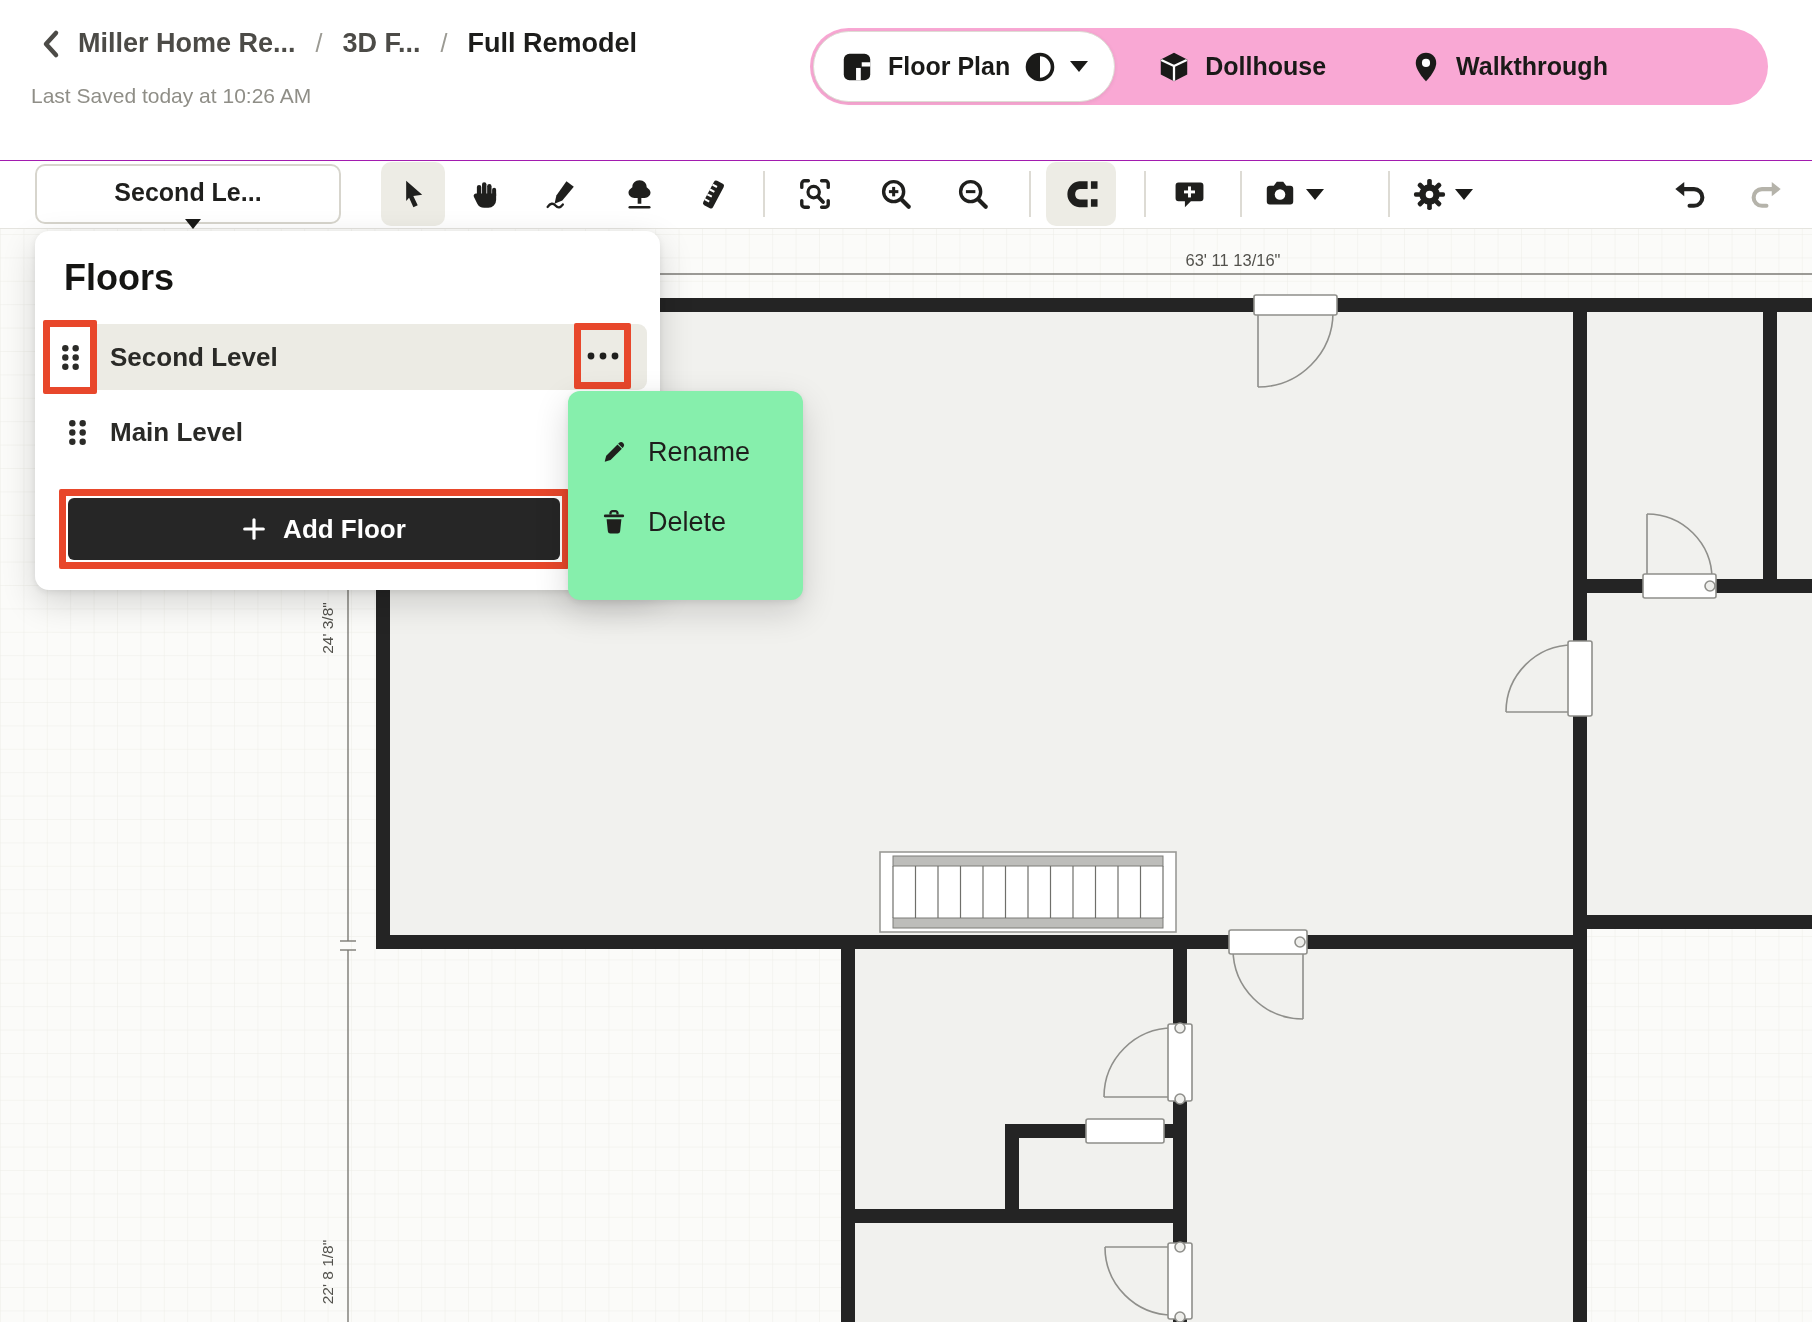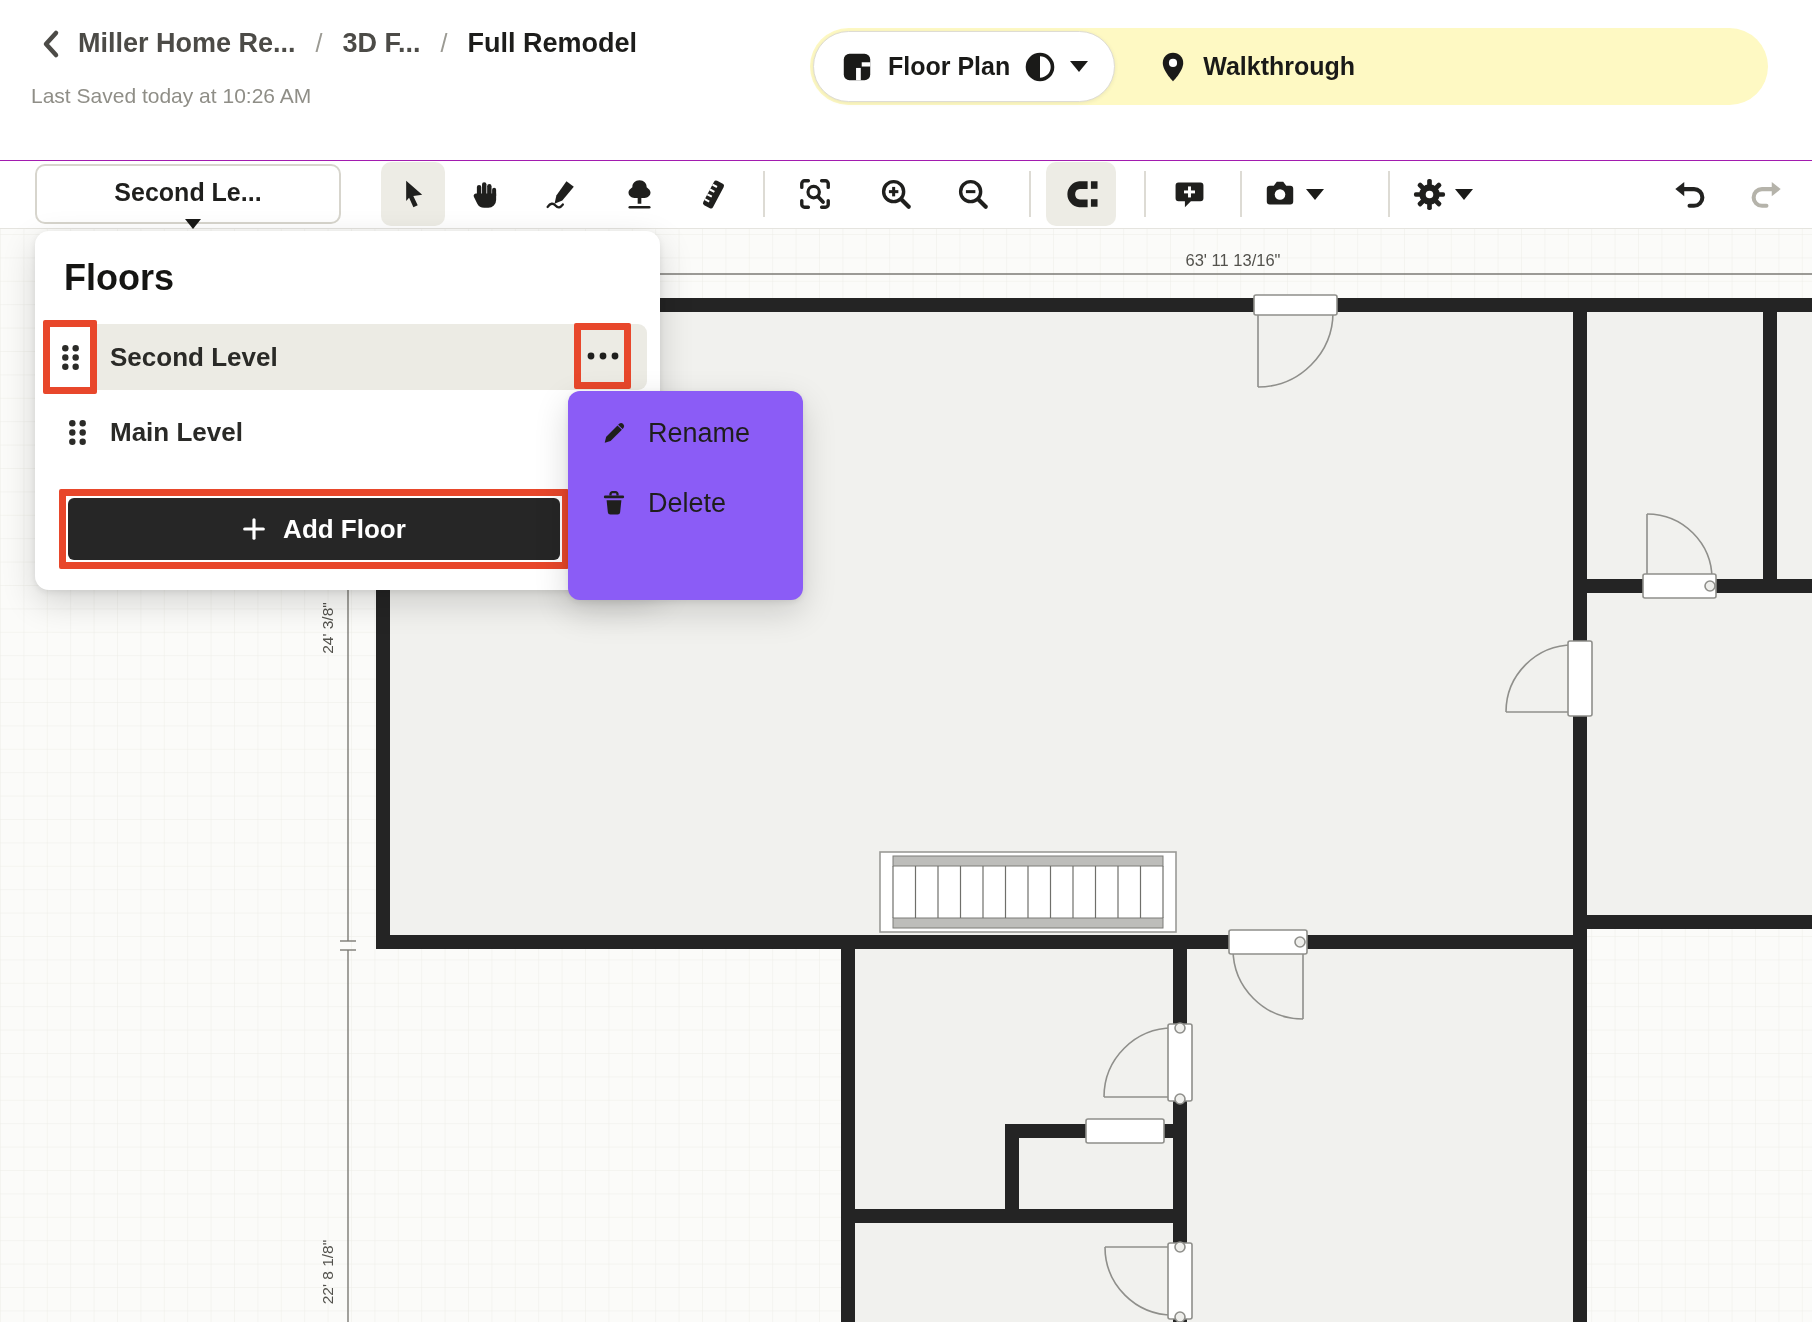--- a/index.html
+++ b/index.html
@@ -8,21 +8,21 @@
   
   #header{position:absolute;left:0;top:0;width:1812px;height:160px;background:#fff;border-bottom:2px solid #a21caf;}
   #breadcrumb{position:absolute;left:40px;top:28px;display:flex;align-items:center;gap:16px;}
   .bc-proj{font-size:27px;font-weight:700;color:#4c4b47;}
   .bc-sep{font-size:25px;color:#9b9a93;font-weight:400;padding:0 4px;}
   .bc-page{font-size:27px;font-weight:800;color:#17171
 
 5;}
   #last-saved{position:absolute;left:31px;top:84px;font-size:21px;color:#8f8e87;}
   
-  #view-switcher{position:absolute;left:810px;top:28px;width:958px;height:77px;background:#fef9c3;
+  #view-switcher{position:absolute;left:810px;top:28px;width:958px;height:77px;background:#f9a8d4;
                  border-radius:39px;display:flex;align-items:center;}
   .vs-seg{display:flex;align-items:center;gap:14px;font-size:25px;font-weight:700;color:#1a1a18;
           padding:0 42px;height:100%;cursor:pointer;}
   #vs-active{background:#fff;border:1px solid #dedcd4;box-shadow:0 1px 4px rgba(0,0,0,.08);
              border-radius:39px;height:71px;box-sizing:border-box;padding:0 26px;margin-left:3px;}
   .caret{width:0;height:0;border-left:9px solid transparent;border-right:9px solid transparent;
          border-top:11px solid #1a1a18;display:inline-block;}
   
   #toolbar{position:absolute;left:0;top:161px;width:1812px;height:67px;background:#fff;border-bottom:1px solid #e5e4df;}
   #floor-selector{position:absolute;left:35px;top:3px;width:306px;height:60px;border:2px solid #d7d5cd;
@@ -49,22 +49,22 @@
   #hl-drag{left:8px;top:89px;width:54px;height:74px;background:#fff;}
   #hl-drag .drag-handle{left:50%;top:50%;transform:translate(-50%,-50%);}
   #hl-more{left:539px;top:92px;width:57px;height:66px;}
   .more-btn{position:absolute;left:50%;top:50%;transform:translate(-50%,-50%);width:40px;height:40px;
             display:flex;align-items:center;justify-content:center;cursor:pointer;}
   #hl-add{left:24px;top:258px;width:510px;height:80px;background:#fff;}
   #add-floor-btn{position:absolute;left:2px;top:2px;right:2px;bottom:2px;background:#262626;border-radius:6px;
                  display:flex;align-items:center;justify-content:center;gap:16px;cursor:pointer;padding-left:19px;}
   #add-floor-btn span{color:#fff;font-size:26px;font-weight:700;}
   
-  #context-menu{position:absolute;left:568px;top:391px;width:235px;height:209px;background:#8b5cf6;border-radius:12px;
-                box-shadow:0 12px 34px rgba(0,0,0,.16),0 2px 6px rgba(0,0,0,.08);padding-top:7px;box-sizing:border-box;}
+  #context-menu{position:absolute;left:568px;top:391px;width:235px;height:209px;background:#86efac;border-radius:12px;
+                box-shadow:0 12px 34px rgba(0,0,0,.16),0 2px 6px rgba(0,0,0,.08);padding-top:26px;box-sizing:border-box;}
   .menu-item{height:70px;display:flex;align-items:center;gap:20px;padding-left:32px;cursor:pointer;}
   .menu-item span{font-size:27px;font-weight:500;color:#1e1e1c;}
   
   #canvas{position:absolute;left:0;top:229px;width:1812px;height:1093px;}
   #canvas svg text{font-family:"Liberation Sans",sans-serif;}
 </style>
 </head>
 <body>
 
 <div id="header">
@@ -86,20 +86,27 @@
         <rect x="4" y="4" width="28" height="28" rx="6" fill="#1a1a18"></rect>
         <rect x="17" y="19" width="5" height="13" fill="#fff"></rect>
         <rect x="23" y="13" width="9" height="4.5" fill="#fff"></rect>
       </svg>
       <span>Floor Plan</span>
       <svg width="32" height="32" viewBox="0 0 32 32">
         <circle cx="16" cy="16" r="12.5" fill="none" stroke="#1a1a18" stroke-width="3.6"></circle>
         <path d="M16 3.5 a12.5 12.5 0 0 0 0 25 z" fill="#1a1a18"></path>
       </svg>
       <span class="caret"></span>
+    </div>
+    <div class="vs-seg">
+      <svg width="34" height="34" viewBox="0 0 36 36">
+        <path d="M18 3 L32 10 V26 L18 33 L4 26 V10 Z" fill="#1a1a18"></path>
+        <path d="M4.5 10.5 L18 17 L31.5 10.5 M18 17 V32.5" stroke="#fff" stroke-width="2.4" fill="none"></path>
+      </svg>
+      <span>Dollhouse</span>
     </div>
     <div class="vs-seg">
       <svg width="32" height="34" viewBox="0 0 36 36">
         <path d="M18 2 C11.2 2 6.5 7.2 6.5 13.4 6.5 22.4 18 34 18 34 s11.5-11.6 11.5-20.6 C29.5 7.2 24.8 2 18 2 z" fill="#1a1a18"></path>
         <circle cx="18" cy="13.4" r="4.6" fill="#fff"></circle>
       </svg>
       <span>Walkthrough</span>
     </div>
   </div>
 </div>

